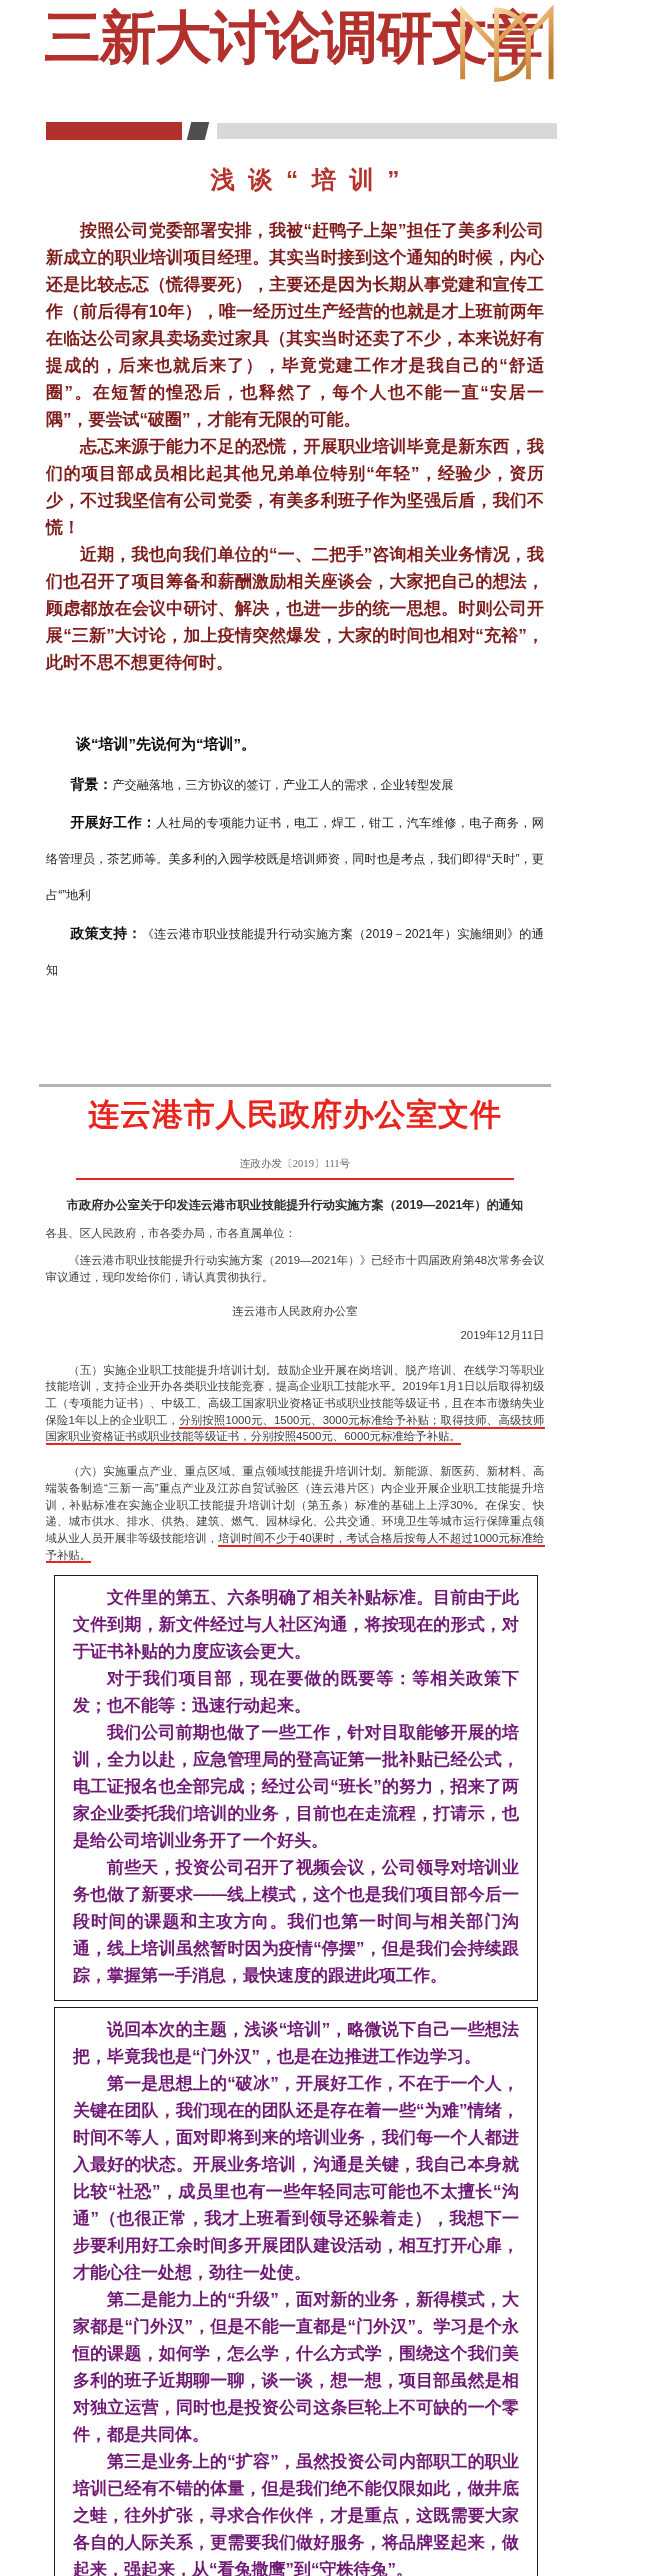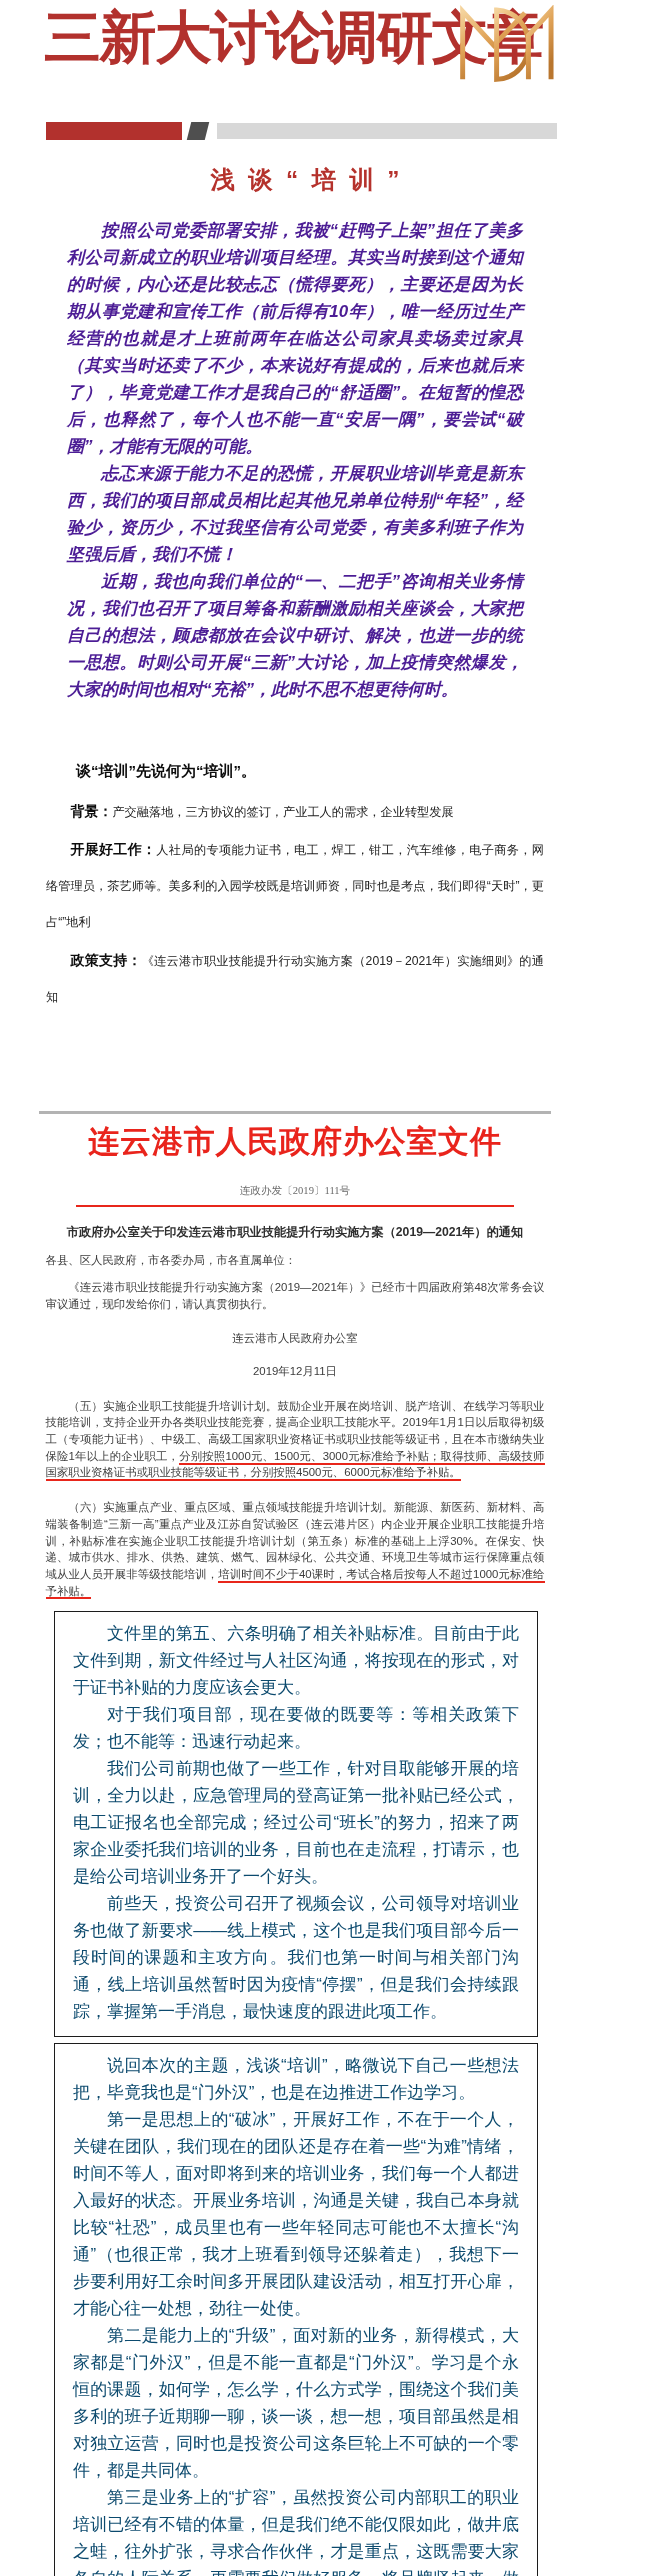--- a/index.html
+++ b/index.html
@@ -15,47 +15,47 @@
   
   .divider{display:flex;align-items:center;margin:0 33px 0 46px;height:18px;}
   .seg{display:block;}
   .seg.red{width:136px;height:18px;background:#b2312d;}
   .seg.dark{width:18px;height:18px;background:#4f4f4f;transform:skewX(-14deg);margin-left:7.3px;}
   .seg.gray{flex:1;height:15.5px;background:#d8d8d8;margin-left:9.8px;}
 
   
   .article-title{margin:24.4px 0 21px;text-align:center;font-size:24.4px;font-weight:900;
     color:#b5322c;letter-spacing:0.55em;text-indent:0.55em;padding-left:20px;}
-  .article{margin:0 67px;font-size:17px;font-weight:700;line-height:27px;text-align:justify;color:#4c1d95;font-style:italic;}
+  .article{margin:0 46px;font-size:17px;font-weight:700;line-height:27px;text-align:justify;color:#7f1d1d;}
   .article p{margin:0;text-indent:2em;}
   .lead{margin:59px 46px 11.4px;font-size:15px;font-weight:700;text-indent:2em;color:#0d0d0d;}
   .info{margin:0 46px;}
   .info p{margin:0 0 1.6px;font-size:12.2px;line-height:36px;color:#222;text-indent:2em;text-align:justify;font-weight:400;}
   .info .label{font-size:14px;font-weight:900;color:#0d0d0d;}
 
   
   .gov{margin:96px 39px 0;}
   .gov-topline{height:3.3px;background:#b3b3b3;}
   .gov-title{margin-top:6.5px;text-align:center;font-family:"Liberation Serif","DejaVu Serif",serif;
     font-weight:900;font-size:31px;color:#e9241c;letter-spacing:0.8px;}
   .gov-docno{margin-top:21px;text-align:center;font-family:"Liberation Serif","DejaVu Serif",serif;
     font-size:10.6px;color:#6a6a6a;}
   .gov-redline{height:1.6px;background:#e8261b;margin:7.3px 37px 0;}
   .gov-inner{margin:0 6.5px;color:#3d3d3d;font-size:11.4px;line-height:16.7px;text-align:justify;}
   .gov-notice-title{margin-top:16.3px;text-align:center;font-weight:700;font-size:12.2px;color:#2e2e2e;line-height:18px;}
   .gov-salutation{margin:11.4px 0 0;}
   .gov-body{margin:9.8px 0 0;text-indent:2em;}
   .gov-issuer{margin:18px 0 0;text-align:center;}
-  .gov-date{margin:16px 0 0;text-align:center;}
+  .gov-date{margin:7px 0 0;text-align:right;}
   .gov-item{margin:18px 0 0;text-indent:2em;}
   .u-red{border-bottom:2.4px solid #e8261b;padding-bottom:0.8px;}
 
   
   .box{margin:11.4px 52px 0 54px;border:1.6px solid #1c1c1c;padding:8.1px 18px 11.4px;
-    font-size:17px;font-weight:400;line-height:27px;text-align:justify;color:#0c4a6e;}
+    font-size:17px;font-weight:700;line-height:27px;text-align:justify;color:#701a75;}
   .box p{margin:0;text-indent:2em;}
   .box2{margin-top:5.7px;min-height:782px;box-sizing:border-box;}
 </style>
 </head>
 <body>
 
 <div class="page">
 
   <header class="masthead">
     <h1>三新大讨论调研文章</h1>

